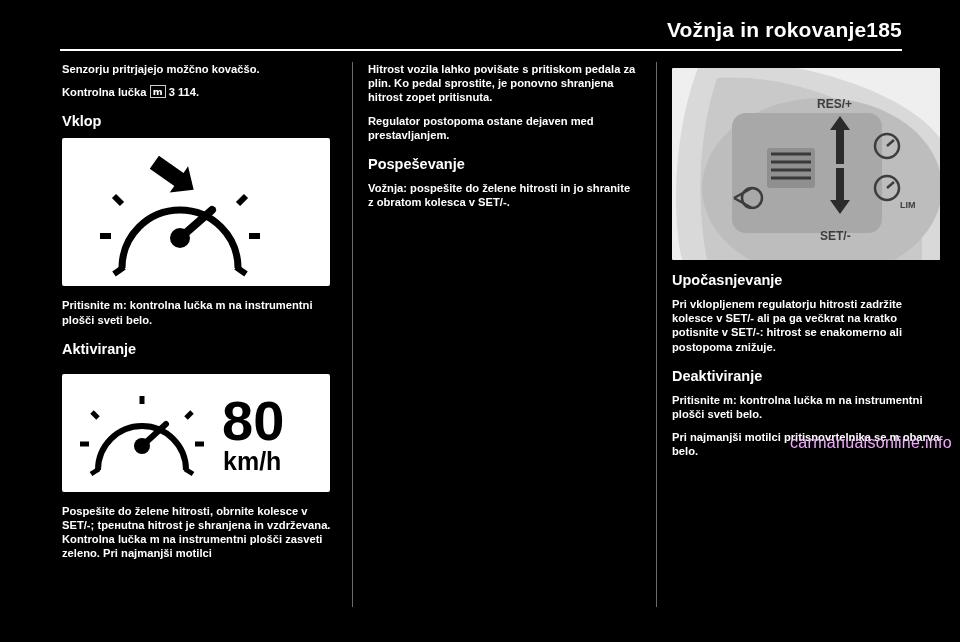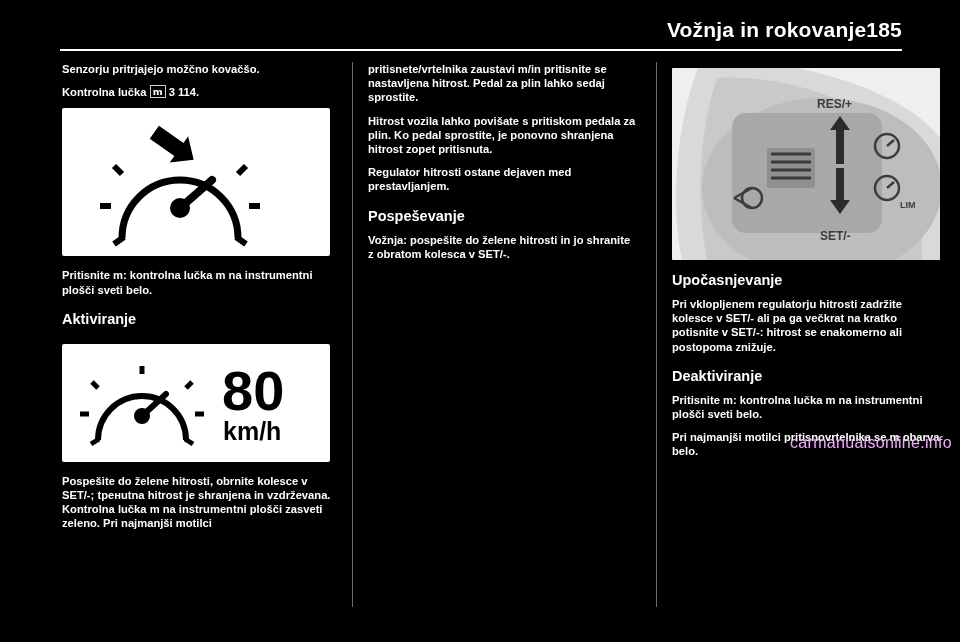--- a/index.html
+++ b/index.html
@@ -145,20 +145,21 @@
   <div class="col-divider div2"></div>
 
   <div class="col col1">
     <p>Senzorju pritrjajejo možčno kovačšo.</p>
     <p>
       <span>Kontrolna lučka</span>
       <span class="sym sym-box">m</span>
       <span>3 114.</span>
     </p>
 
+    <h3>Vklop</h3>
 
     <div class="fig fig-cruise">
       <svg width="268" height="148" viewBox="0 0 268 148" xmlns="http://www.w3.org/2000/svg">
         <g stroke="#000" stroke-width="7" fill="none" stroke-linecap="butt">
           <path d="M 60 130 A 58 58 0 1 1 176 130"></path>
         </g>
         <g stroke="#000" stroke-width="6">
           <line x1="62" y1="129" x2="52" y2="136"></line>
           <line x1="174" y1="129" x2="184" y2="136"></line>
           <line x1="49" y1="98" x2="38" y2="98"></line>
@@ -197,23 +198,22 @@
         <line x1="80" y1="72" x2="104" y2="50" stroke="#000" stroke-width="6" stroke-linecap="round"></line>
         <text x="160" y="66" font-family="Liberation Sans, sans-serif" font-size="56" font-weight="bold" fill="#000">80</text>
         <text x="161" y="96" font-family="Liberation Sans, sans-serif" font-size="25" fill="#000">km/h</text>
       </svg>
     </div>
 
     <p>Pospešite do želene hitrosti, obrnite kolesce v SET/-; tренutna hitrost je shranjena in vzdrževana. Kontrolna lučka m na instrumentni plošči zasveti zeleno. Pri najmanjši motilci</p>
   </div>
 
   <div class="col col2">
-    <p>pritisnete/vrtelnika zaustavi m/in pritisnite se nastavljena hitrost. Pedal za plin lahko sedaj sprostite.</p>
     <p>Hitrost vozila lahko povišate s pritiskom pedala za plin. Ko pedal sprostite, je ponovno shranjena hitrost zopet pritisnuta.</p>
-    <p>Regulator hitrosti ostane dejaven med prestavljanjem.</p>
+    <p>Regulator postopoma ostane dejaven med prestavljanjem.</p>
 
     <h3>Pospeševanje</h3>
     <p>Vožnja: pospešite do želene hitrosti in jo shranite z obratom kolesca v SET/-.</p>
   </div>
 
   <div class="col col3">
     <div class="fig fig-wheel">
       <svg width="268" height="192" viewBox="0 0 268 192" xmlns="http://www.w3.org/2000/svg">
         <rect x="0" y="0" width="268" height="192" fill="#f4f4f4"></rect>
         <path d="M 0 0 L 268 0 L 268 192 L 0 192 Z" fill="#efefef"></path>

